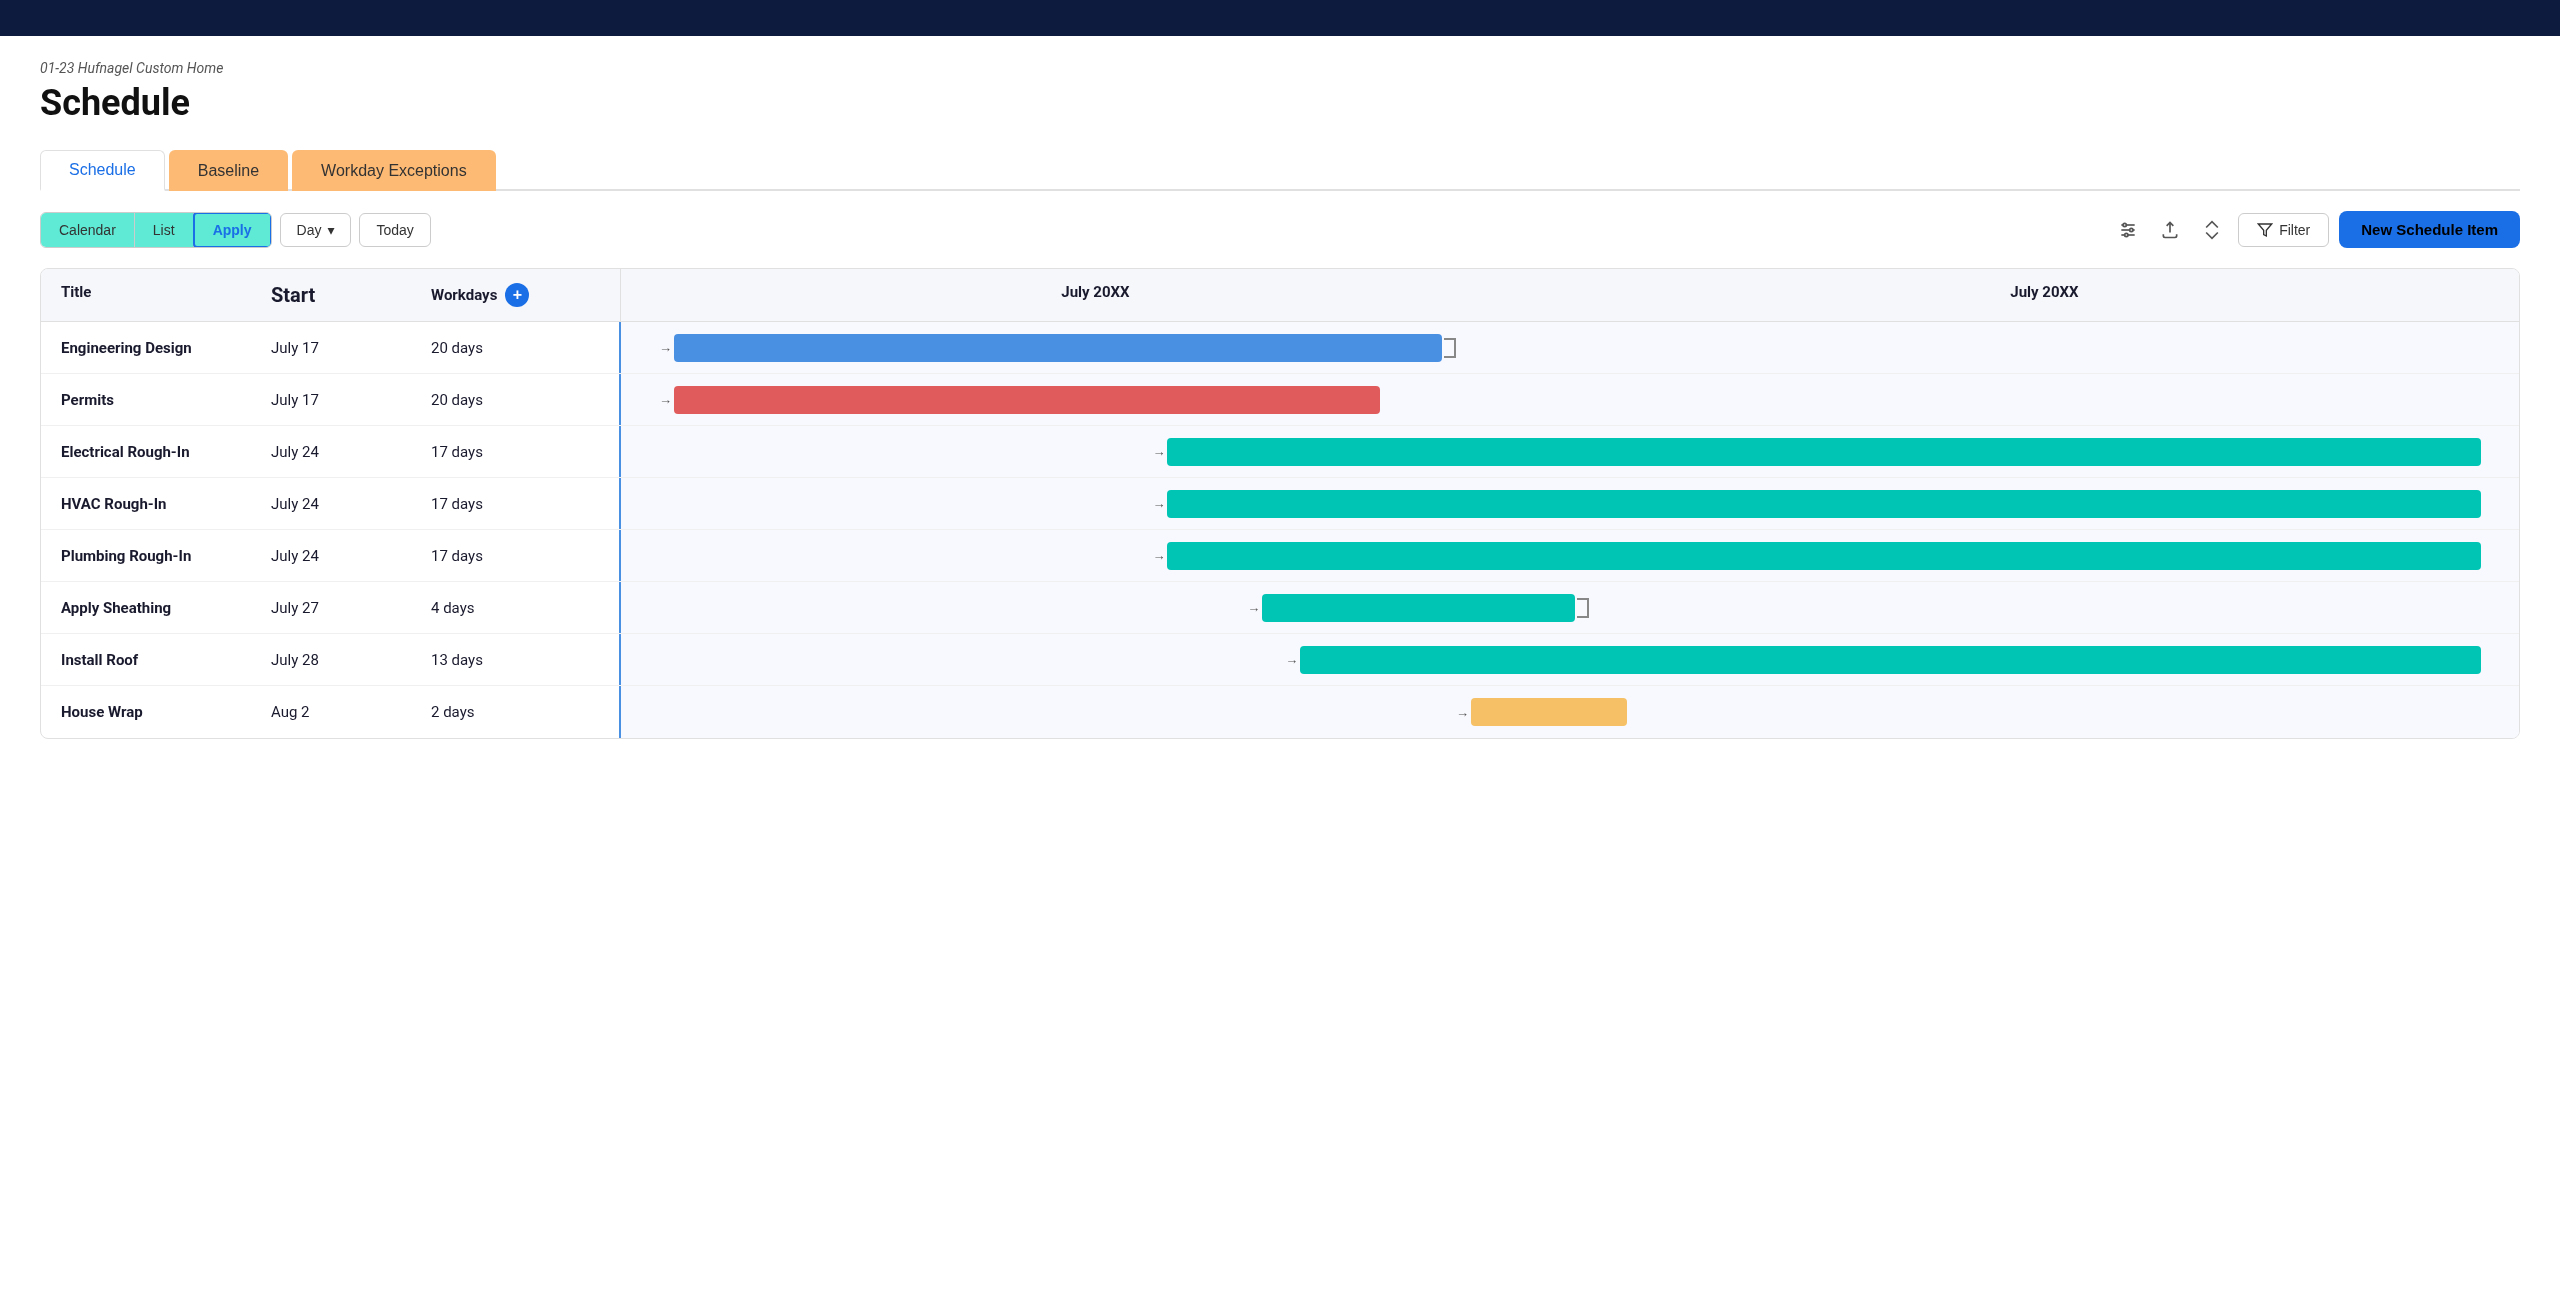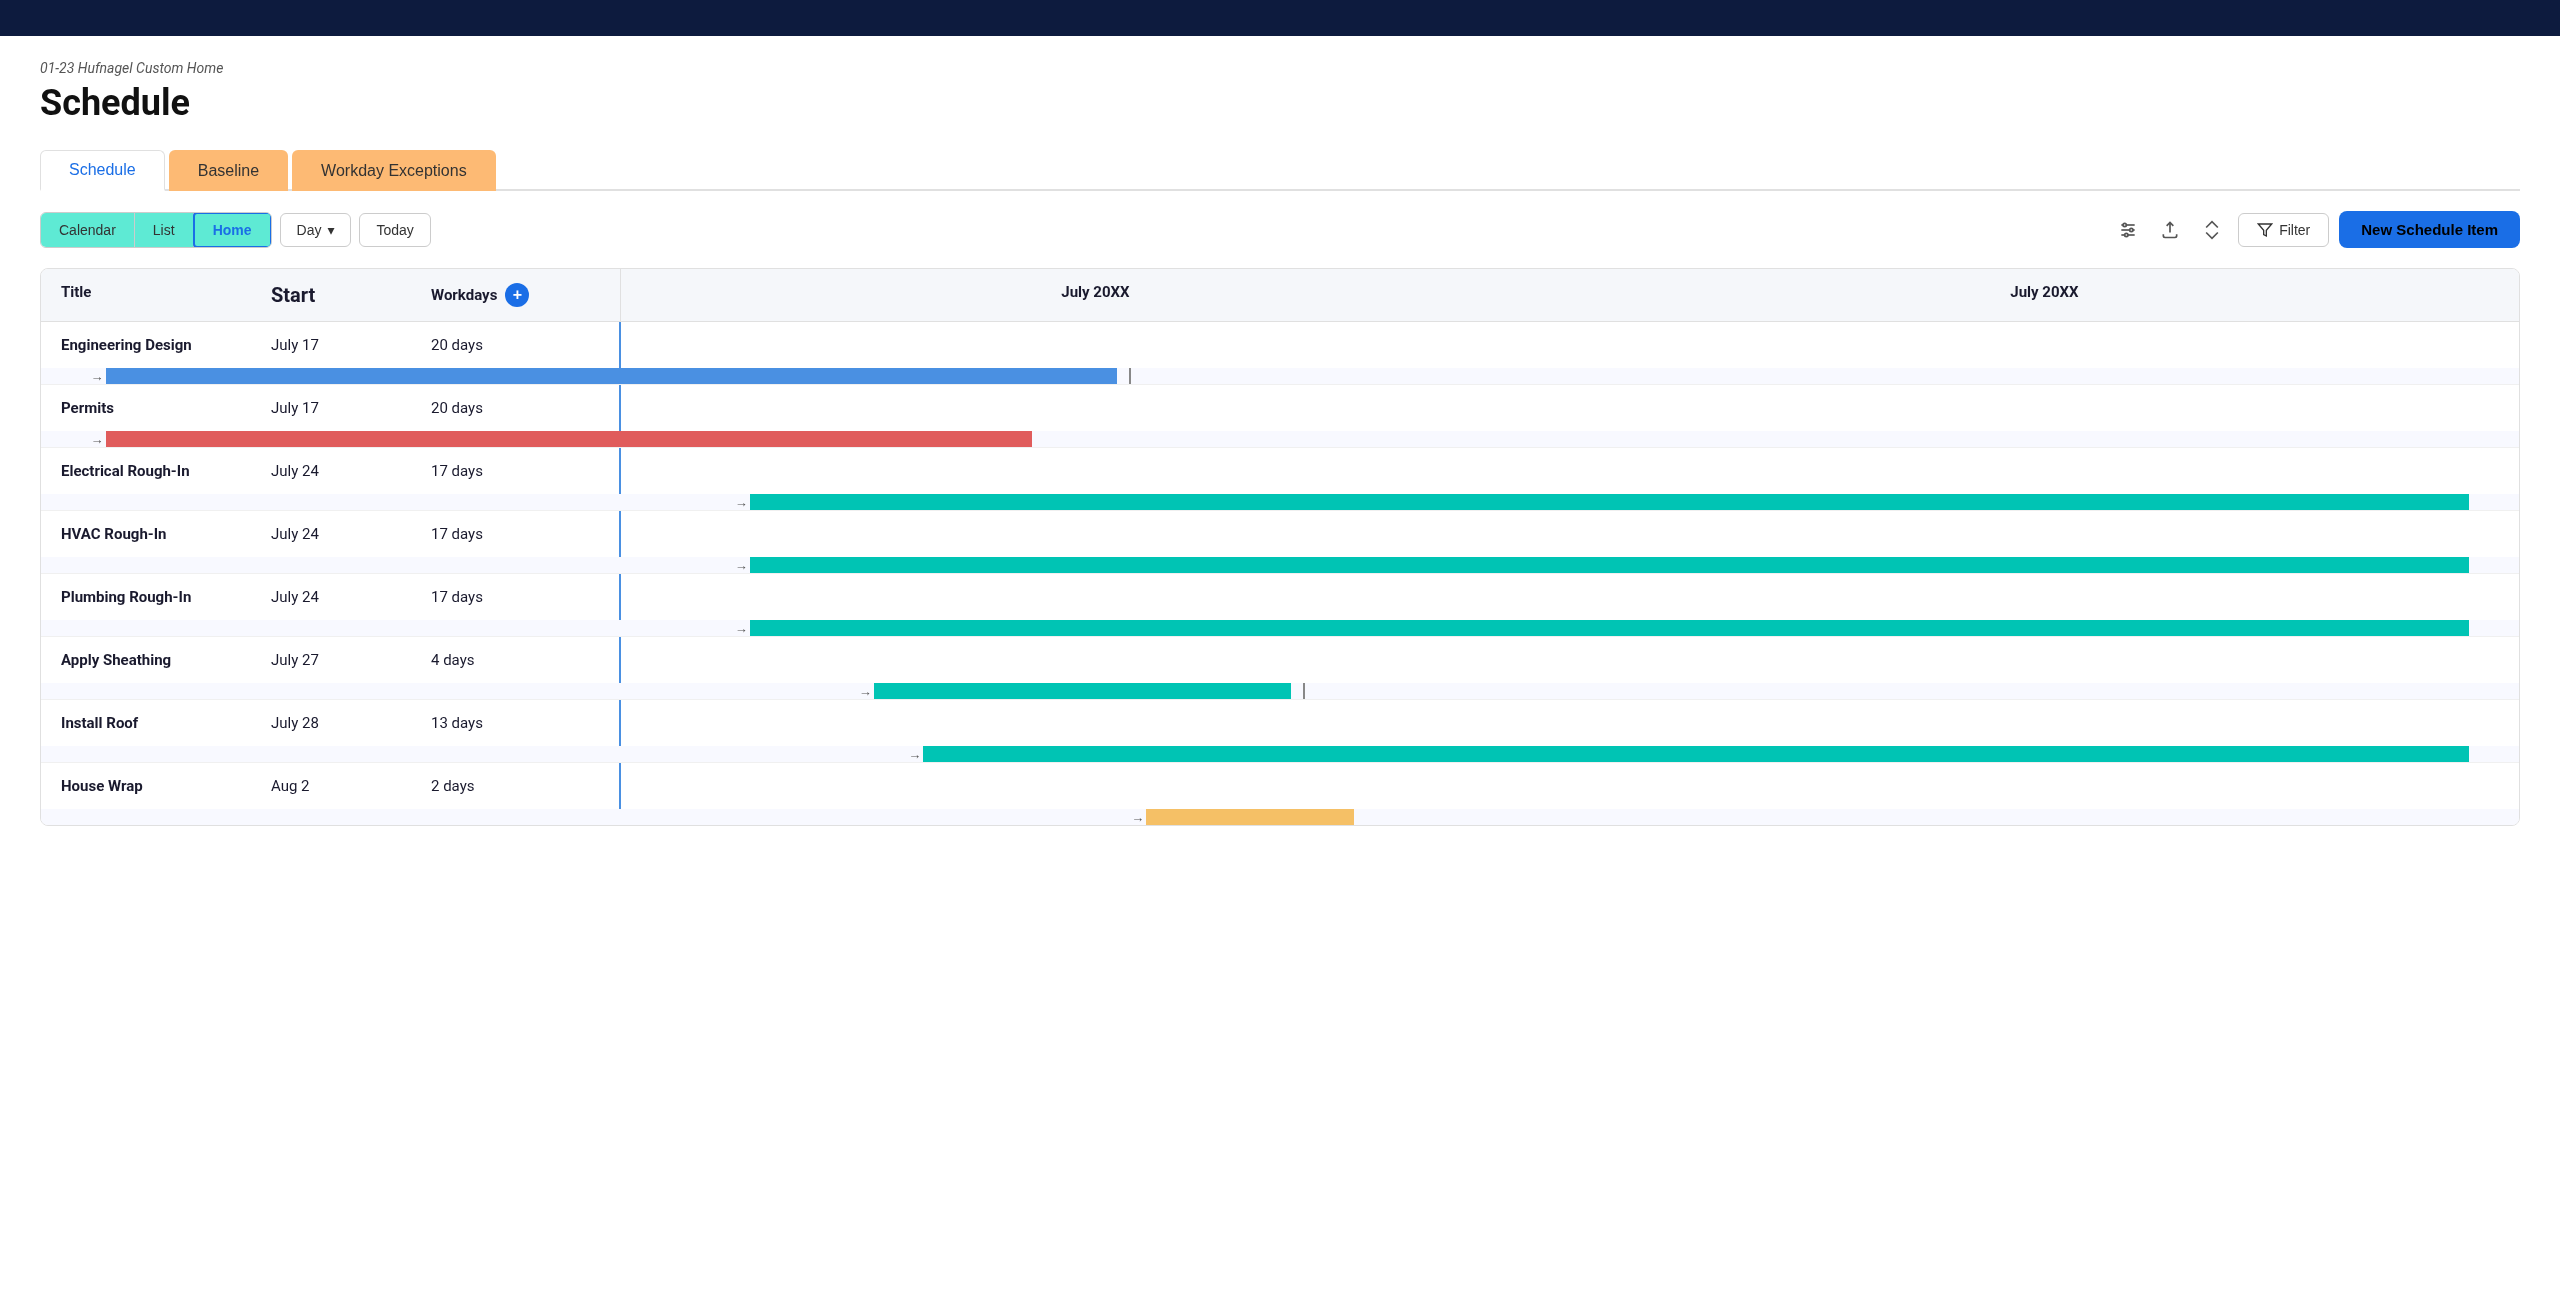--- a/index.html
+++ b/index.html
@@ -198,21 +198,20 @@
       text-align: center;
     }
     .gantt-body {
       display: flex;
       flex-direction: column;
     }
     .gantt-row {
       display: flex;
       border-bottom: 1px solid #f0f0f0;
       min-height: 52px;
-      flex-direction: column;
     }
     .gantt-row:last-child { border-bottom: none; }
     .gantt-row-left {
       width: 580px;
       min-width: 580px;
       display: flex;
       align-items: center;
       border-right: 2px solid #4a90e2;
     }
     .cell-title {
@@ -268,21 +267,21 @@
   <div class="tabs">
     <button class="tab active">Schedule</button>
     <button class="tab">Baseline</button>
     <button class="tab">Workday Exceptions</button>
   </div>
 
   <div class="toolbar">
     <div class="btn-group">
       <button class="btn">Calendar</button>
       <button class="btn">List</button>
-      <button class="btn active">Home</button>
+      <button class="btn active">Apply</button>
     </div>
     <button class="btn-outline">
       <span>Day</span>
       <span>▾</span>
     </button>
     <button class="btn-outline">Today</button>
     <div class="spacer"></div>
     <div class="toolbar-right">
       <button class="icon-btn">
         <svg width="20" height="20" viewBox="0 0 24 24" fill="none" stroke="currentColor" stroke-width="2">

